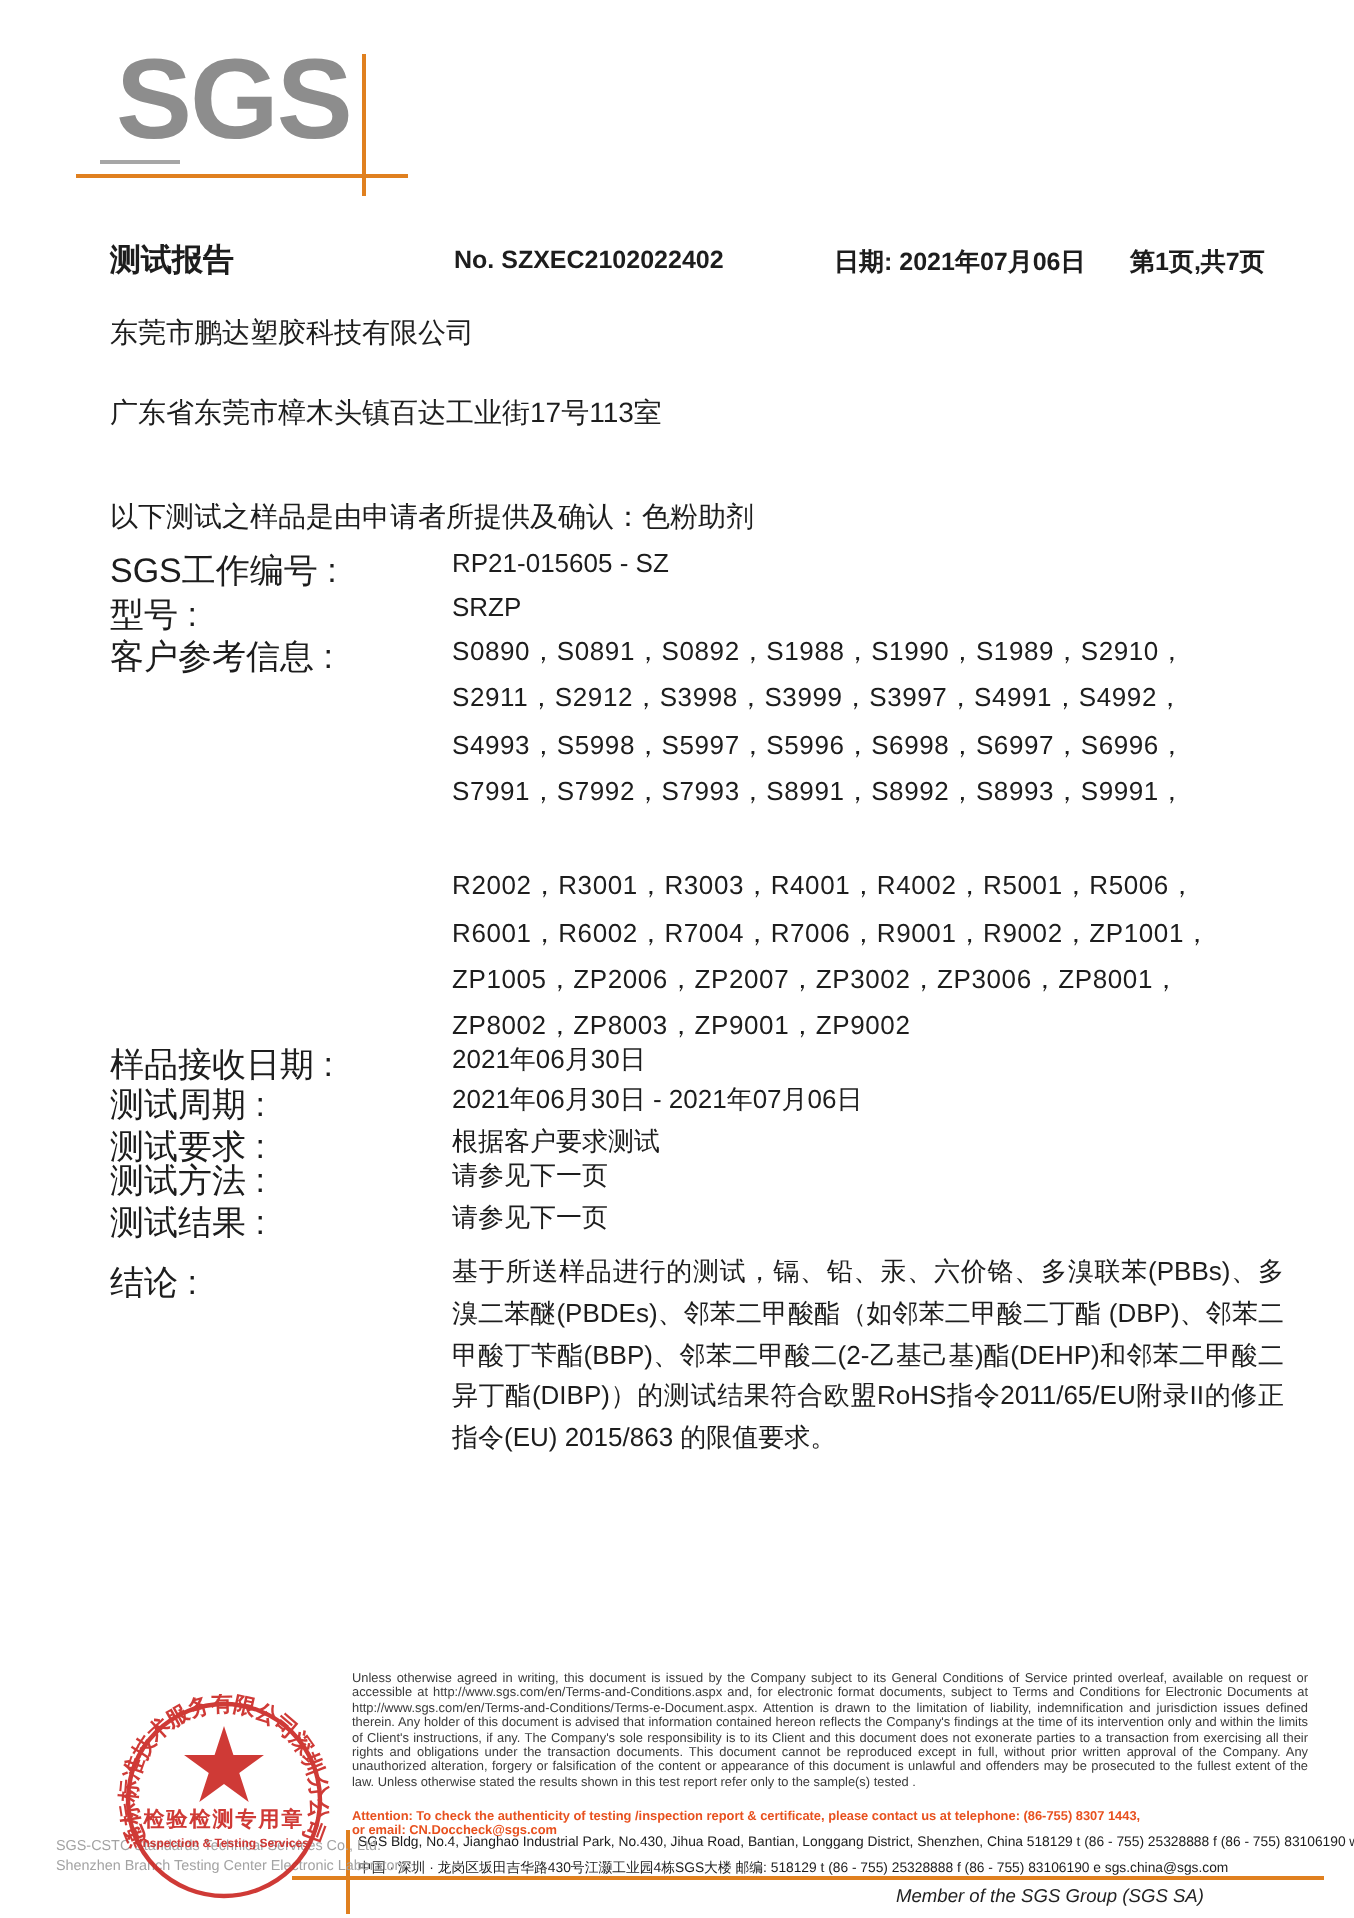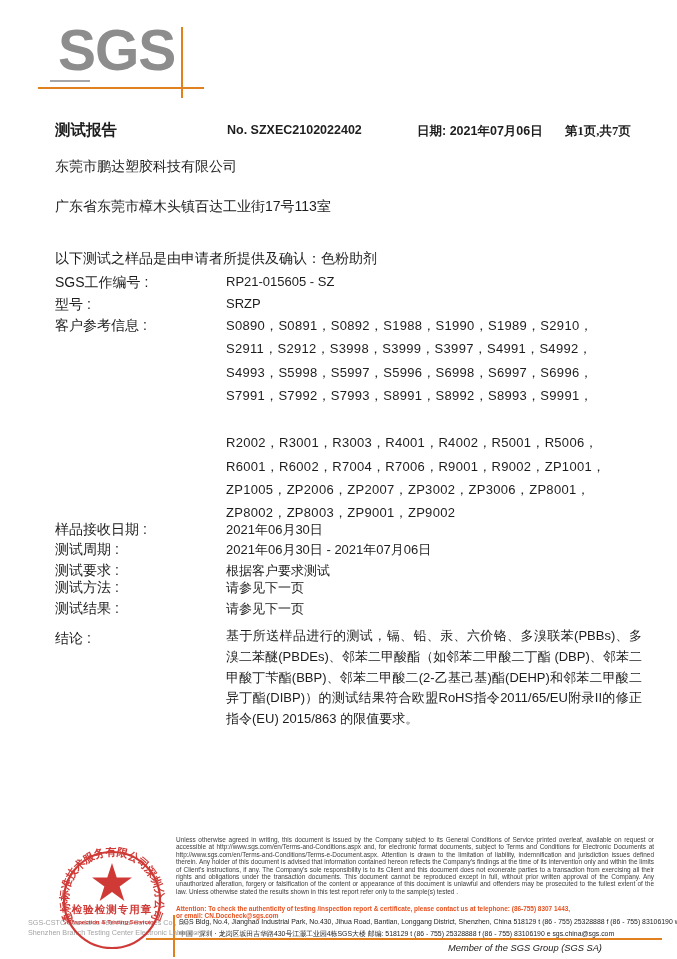--- a/index.html
+++ b/index.html
@@ -10,21 +10,21 @@
   }
   .abs{position:absolute;}
   
   .logo-text{font-size:57px;font-weight:bold;color:#8d8d8d;letter-spacing:-1px;line-height:1;}
   .mark{background:#e0801f;}
   .mark-gray{background:#a6a6a6;}
   
   .doc-title{font-size:15.5px;font-weight:bold;}
   .head-meta{font-size:12.5px;font-weight:bold;}
   .body-text{font-size:14px;}
-  .label{font-size:14px;}
+  .label{font-size:17px;}
   .value{font-size:13px;}
   .codes{font-size:13px;letter-spacing:.3px;white-space:nowrap;}
   .conclusion{font-size:13px;line-height:20.8px;text-align:justify;width:416px;}
   
   .legal{font-size:6.45px;line-height:7.4px;text-align:justify;color:#3b3b3b;width:478px;}
   .attention{font-size:6.45px;line-height:7.3px;font-weight:bold;color:#e8511f;width:478px;}
   .addr{font-size:6.9px;color:#1c1c1c;white-space:nowrap;}
   .member{font-size:9.3px;color:#222222;}
   .co-gray{font-size:7.2px;color:#a3a3a3;white-space:nowrap;line-height:10px;}
   .stamp-svg{opacity:.92;}
@@ -35,21 +35,21 @@
 <div class="page">
 
   <div class="abs logo-text" style="left:58px;top:22px;">SGS</div>
   <div class="abs mark-gray" style="left:50px;top:80px;width:40px;height:2px;"></div>
   <div class="abs mark" style="left:38px;top:87px;width:166px;height:2px;"></div>
   <div class="abs mark" style="left:181px;top:27px;width:2px;height:71px;"></div>
 
   <div class="abs doc-title" style="left:55px;top:120px;">测试报告</div>
   <div class="abs head-meta" style="left:227px;top:123px;">No. SZXEC2102022402</div>
   <div class="abs head-meta" style="left:417px;top:123px;">日期: 2021年07月06日</div>
-  <div class="abs head-meta" style="left:565px;top:123px;font-family:Liberation Serif, serif;">第1页,共7页</div>
+  <div class="abs head-meta" style="left:565px;top:123px;">第1页,共7页</div>
 
   <div class="abs body-text" style="left:55px;top:158px;">东莞市鹏达塑胶科技有限公司</div>
   <div class="abs body-text" style="left:55px;top:183px;margin-top:15px;">广东省东莞市樟木头镇百达工业街17号113室</div>
 
   <div class="abs body-text" style="left:55px;top:250px;">以下测试之样品是由申请者所提供及确认：色粉助剂</div>
 
   <div class="abs label" style="left:55px;top:274px;">SGS工作编号 :</div>
   <div class="abs value" style="left:226px;top:274px;">RP21-015605 - SZ</div>
 
   <div class="abs label" style="left:55px;top:296px;">型号 :</div>

